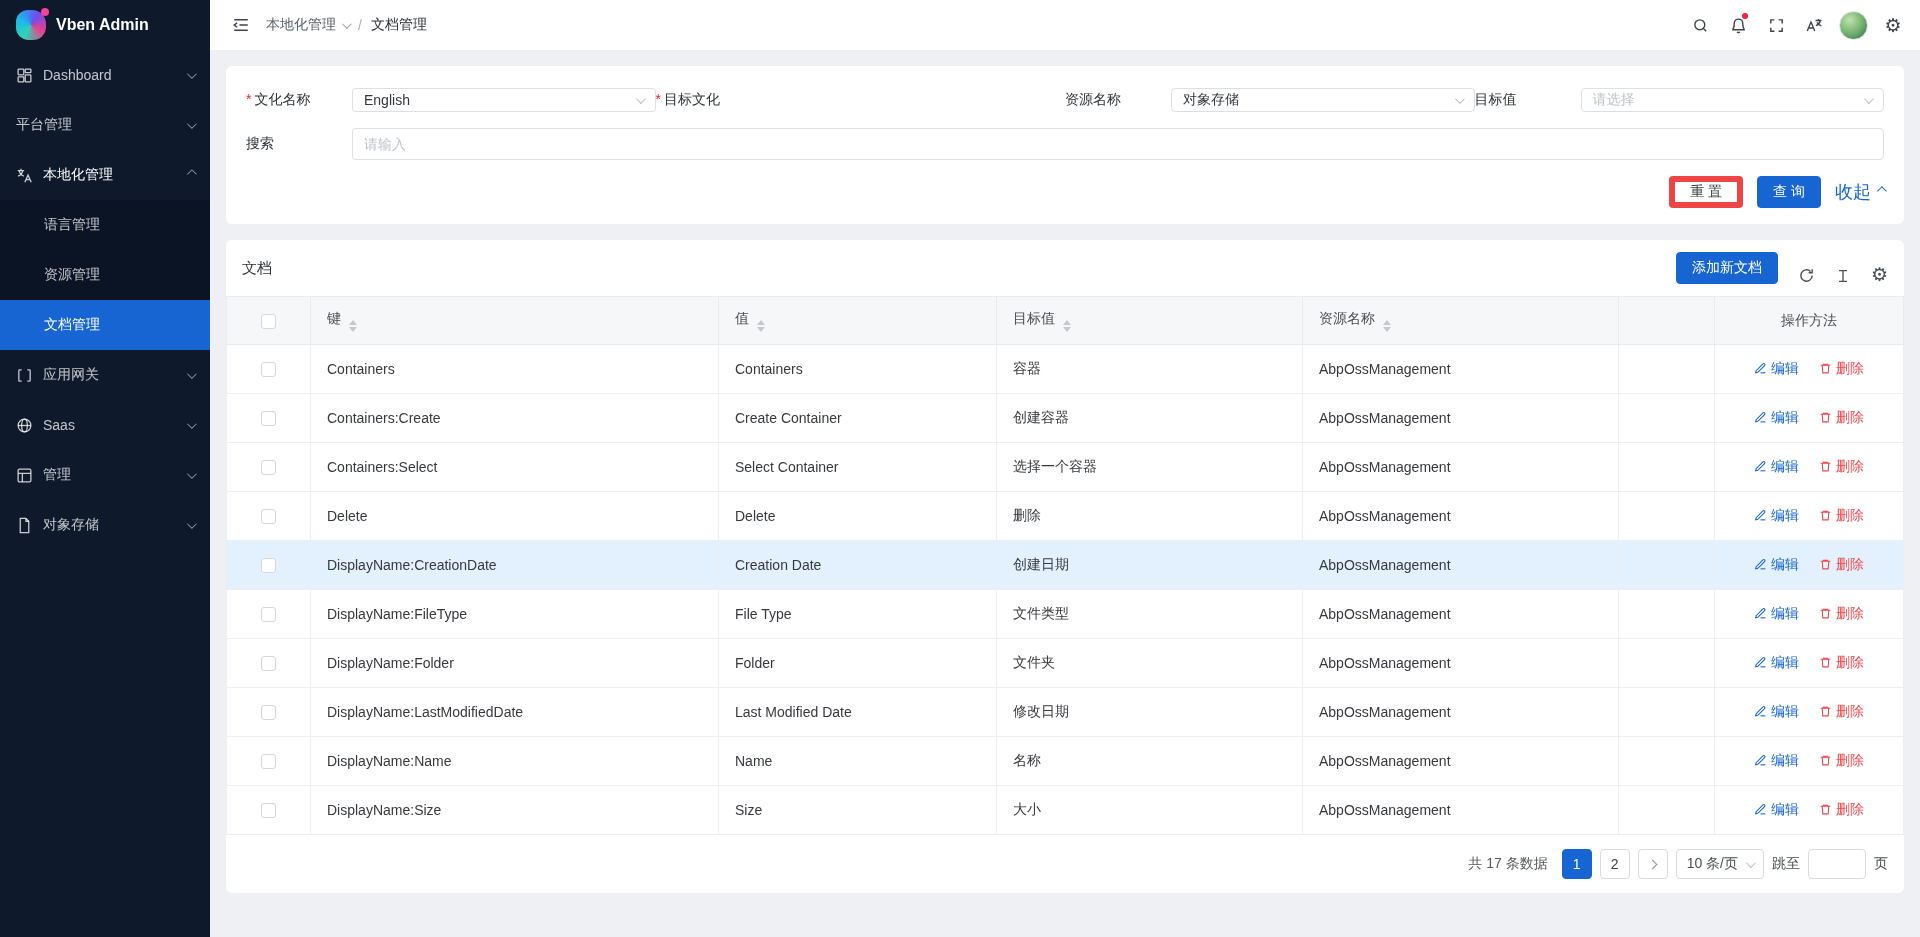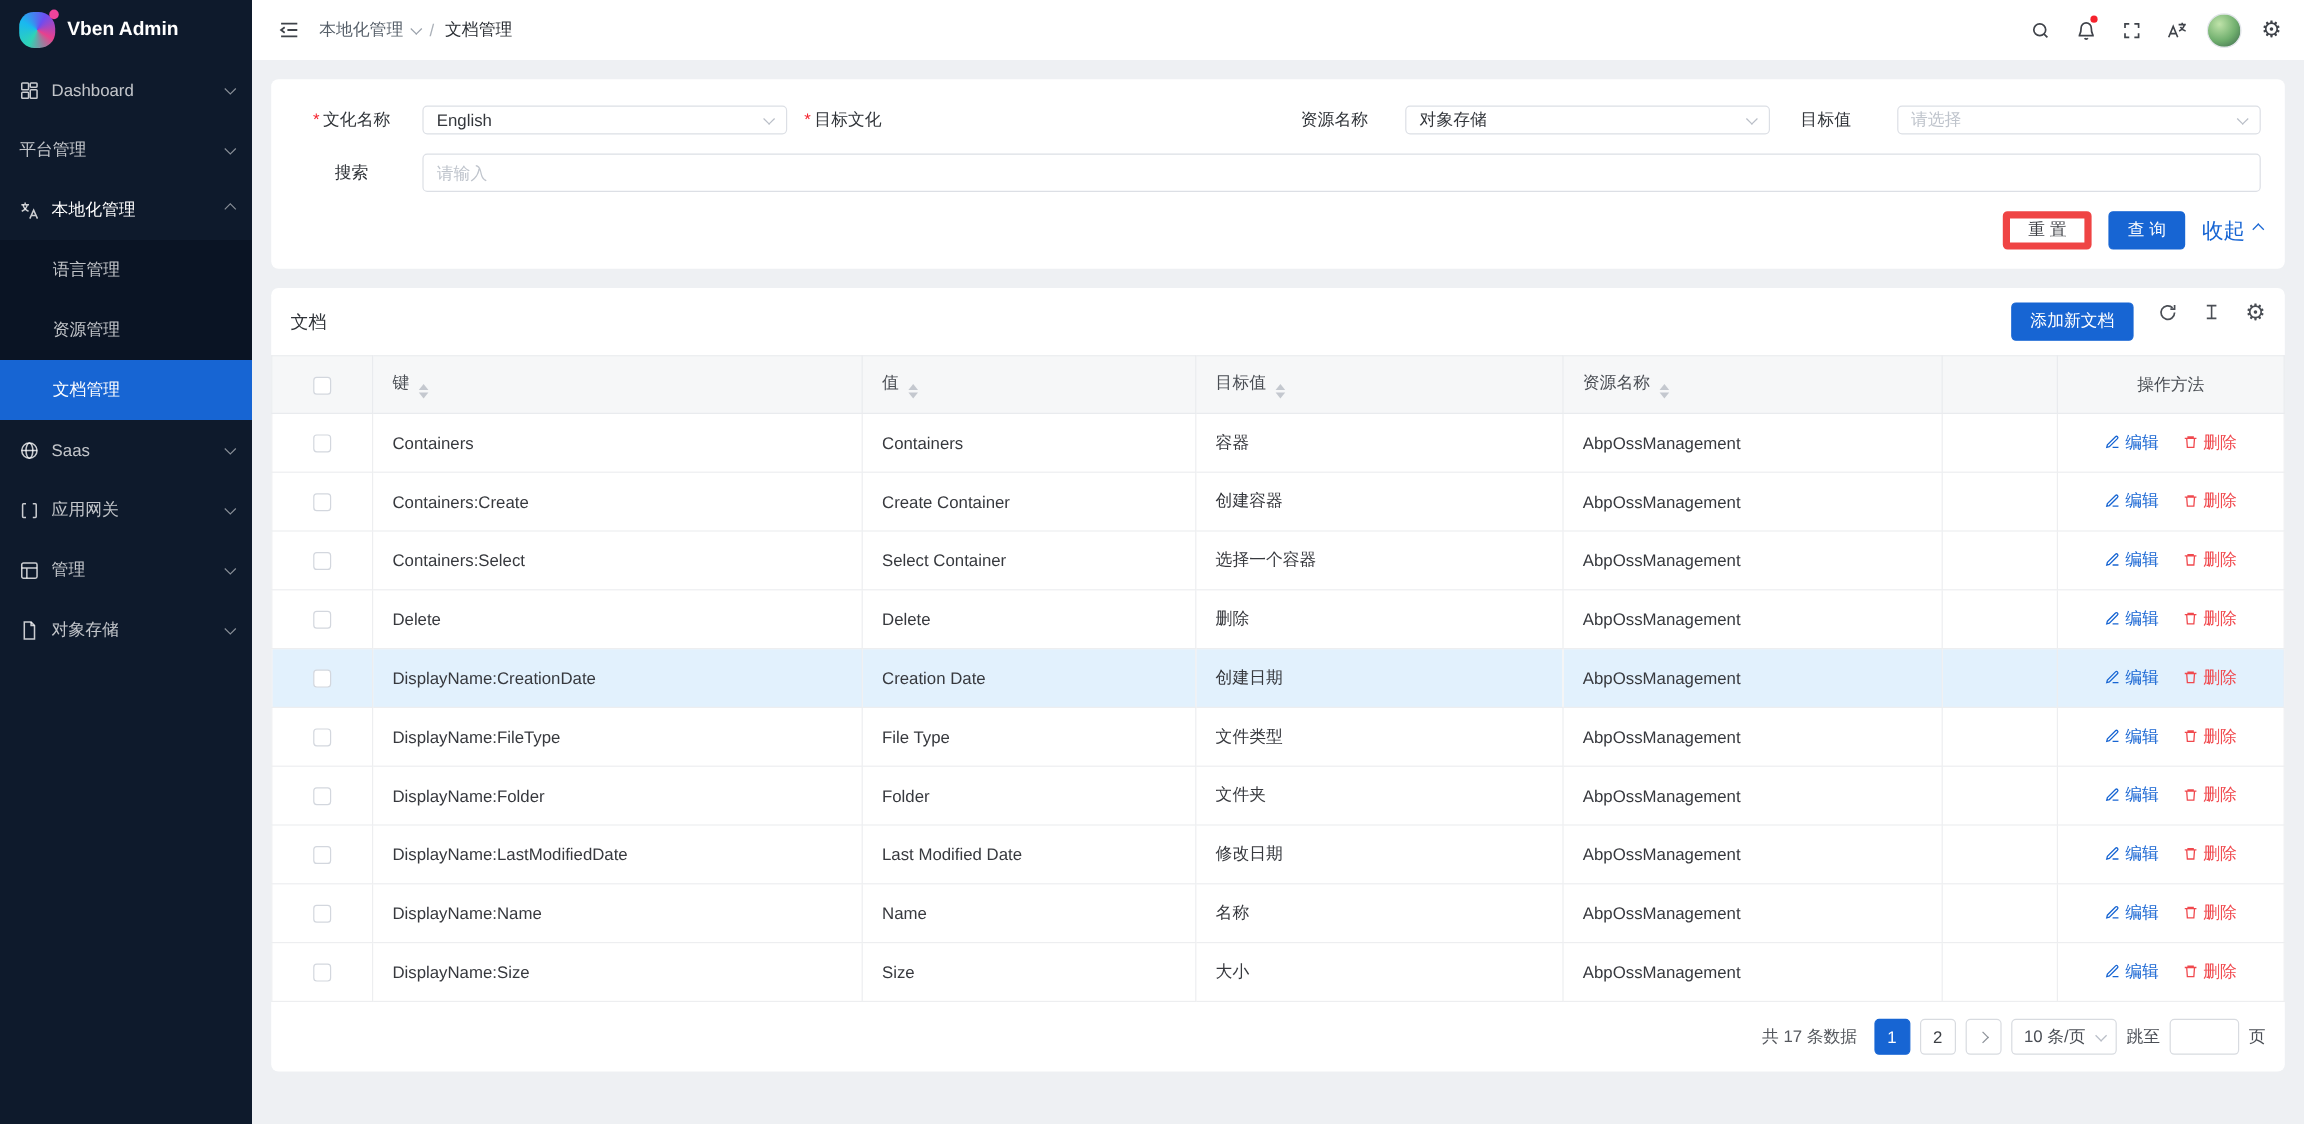--- a/index.html
+++ b/index.html
@@ -59,38 +59,38 @@
 
   
   .chev{display:inline-block;width:7px;height:7px;border-right:1.5px solid currentColor;border-bottom:1.5px solid currentColor;}
   .chev.down{transform:rotate(45deg) translateY(-2px);}
   .chev.up{transform:rotate(225deg) translateY(2px);}
 
   
   .filter-card{background:#fff;border-radius:6px;padding:22px 20px 16px;}
   .frow{display:flex;margin-bottom:16px;}
   .fgroup{flex:1;display:flex;align-items:center;min-width:0;}
-  .flabel{flex:0 0 106px;text-align:center;padding-right:12px;font-size:14px;color:#2f3338;white-space:nowrap;}
+  .flabel{flex:0 0 106px;text-align:left;padding-right:12px;font-size:14px;color:#2f3338;white-space:nowrap;}
   .req{color:#f5222d;margin-right:3px;}
   .fcontrol{flex:1;height:24px;border:1px solid #dcdfe5;border-radius:4px;background:#fff;display:flex;align-items:center;padding:0 11px;font-size:14px;color:#33363b;position:relative;cursor:pointer;min-width:0;}
   .fcontrol .chev{position:absolute;right:12px;color:#b9bec7;}
   .fcontrol.placeholder, .placeholder{color:#bfc4cc;}
   .ftext-input{flex:1;height:32px;border:1px solid #dcdfe5;border-radius:4px;padding:0 11px;font-size:14px;color:#33363b;font-family:inherit;outline:none;}
   .ftext-input::placeholder{color:#bfc4cc;}
   .fbuttons{display:flex;justify-content:flex-end;align-items:center;gap:14px;}
   .btn{height:32px;padding:0 15px;border-radius:4px;font-size:14px;display:inline-flex;align-items:center;justify-content:center;cursor:pointer;white-space:nowrap;}
   .btn-default{background:#fff;border:6px solid #ef4444;color:#3c3f44;}
   .btn-primary{background:var(--primary);border:1px solid var(--primary);color:#fff;}
   .link-collapse{color:var(--primary);display:inline-flex;align-items:center;gap:6px;font-size:18px;cursor:pointer;}
 
   
   .grid-card{background:#fff;border-radius:6px;margin-top:16px;padding-bottom:10px;}
   .grid-header{height:56px;display:flex;align-items:center;padding:0 16px;}
   .grid-title{font-size:15px;color:#2f3338;}
-  .grid-tools{margin-left:auto;display:flex;align-items:flex-start;gap:20px;}
+  .grid-tools{margin-left:auto;display:flex;align-items:flex-end;gap:20px;}
   .tool-icon{color:#4a4e55;cursor:pointer;display:flex;align-items:center;justify-content:center;}
 
   table{width:100%;border-collapse:collapse;table-layout:fixed;font-size:14px;}
   th{background:#f6f7f8;height:48px;font-weight:500;color:#494d53;text-align:left;padding:0 16px;border:1px solid var(--border);}
   td{height:49px;padding:0 16px;border:1px solid #edeef0;color:var(--text);overflow:hidden;text-overflow:ellipsis;white-space:nowrap;}
   tr.hl td{background:#e2f1fd;}
   .cell-check{text-align:center;padding:0;}
   input[type="checkbox"]{appearance:none;width:15px;height:15px;border:1px solid #d3d7de;border-radius:3px;background:#fff;vertical-align:middle;cursor:pointer;}
   .sorter{display:inline-flex;flex-direction:column;gap:2px;margin-left:8px;vertical-align:-2px;}
   .car{width:0;height:0;border-left:4px solid transparent;border-right:4px solid transparent;}
@@ -160,38 +160,38 @@
         <span class="mi-label">资源管理</span>
       </div>
       <div class="menu-item active">
         <span class="mi-label">文档管理</span>
       </div>
     </div>
 
     <div class="menu-item">
       <span class="mi-icon">
         <svg width="17" height="17" viewBox="0 0 24 24" fill="none" stroke="currentColor" stroke-width="1.8">
+            <path d="M8 4H5a1 1 0 0 0-1 1v14a1 1 0 0 0 1 1h3"></path>
+            <path d="M16 4h3a1 1 0 0 1 1 1v14a1 1 0 0 1-1 1h-3"></path>
+            <path d="M9 12h.01M12 12h.01M15 12h.01"></path>
+          </svg>
+      </span>
+      <span class="mi-label">应用网关</span>
+      <span class="chev down"></span>
+    </div>
+
+    <div class="menu-item">
+      <span class="mi-icon">
+        <svg width="17" height="17" viewBox="0 0 24 24" fill="none" stroke="currentColor" stroke-width="1.8">
             <circle cx="12" cy="12" r="9"></circle>
             <ellipse cx="12" cy="12" rx="4" ry="9"></ellipse>
             <path d="M3 12h18"></path>
           </svg>
       </span>
       <span class="mi-label">Saas</span>
-      <span class="chev down"></span>
-    </div>
-
-    <div class="menu-item">
-      <span class="mi-icon">
-        <svg width="17" height="17" viewBox="0 0 24 24" fill="none" stroke="currentColor" stroke-width="1.8">
-            <path d="M8 4H5a1 1 0 0 0-1 1v14a1 1 0 0 0 1 1h3"></path>
-            <path d="M16 4h3a1 1 0 0 1 1 1v14a1 1 0 0 1-1 1h-3"></path>
-            <path d="M9 12h.01M12 12h.01M15 12h.01"></path>
-          </svg>
-      </span>
-      <span class="mi-label">应用网关</span>
       <span class="chev down"></span>
     </div>
 
     <div class="menu-item">
       <span class="mi-icon">
         <svg width="17" height="17" viewBox="0 0 24 24" fill="none" stroke="currentColor" stroke-width="1.8">
             <rect x="3" y="3" width="18" height="18" rx="2"></rect>
             <path d="M3 9h18M9 9v12"></path>
           </svg>
       </span>

